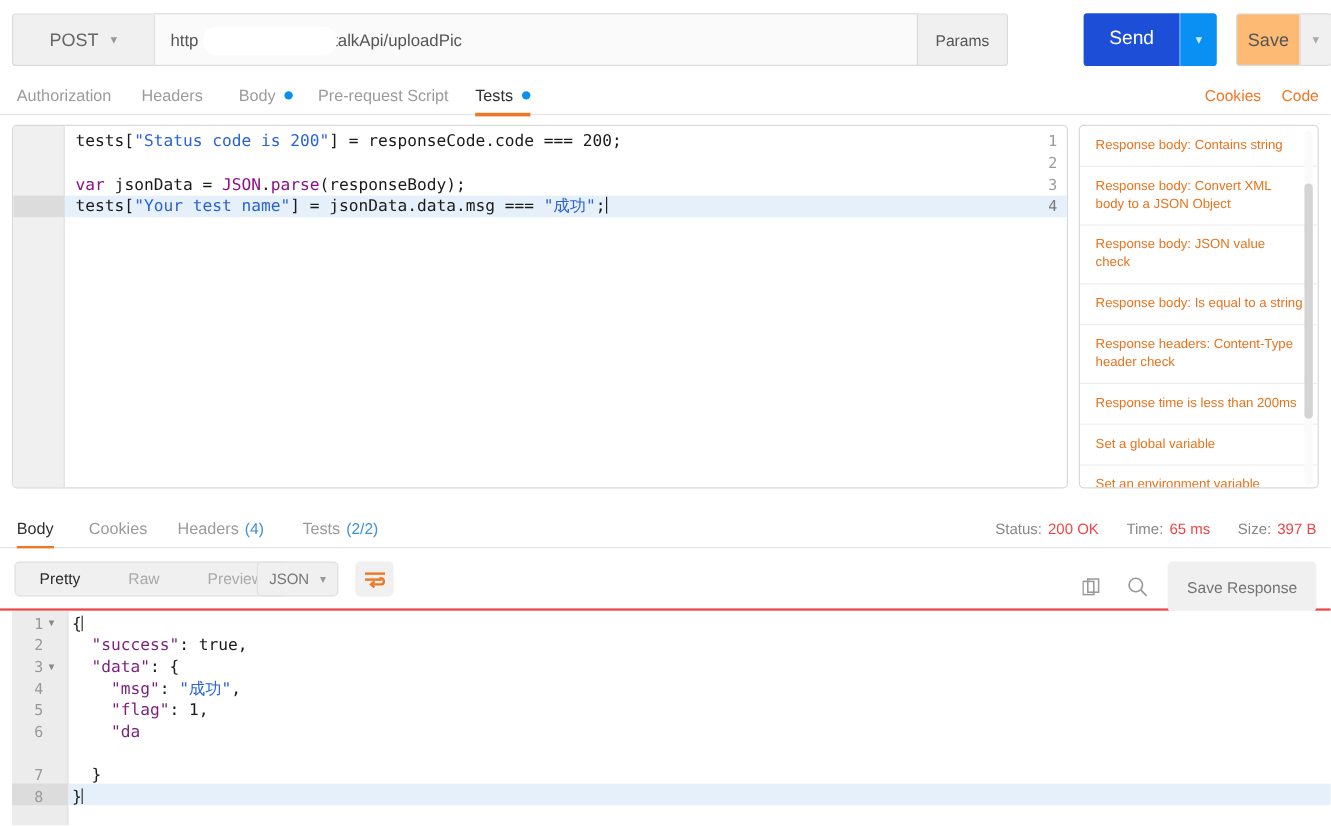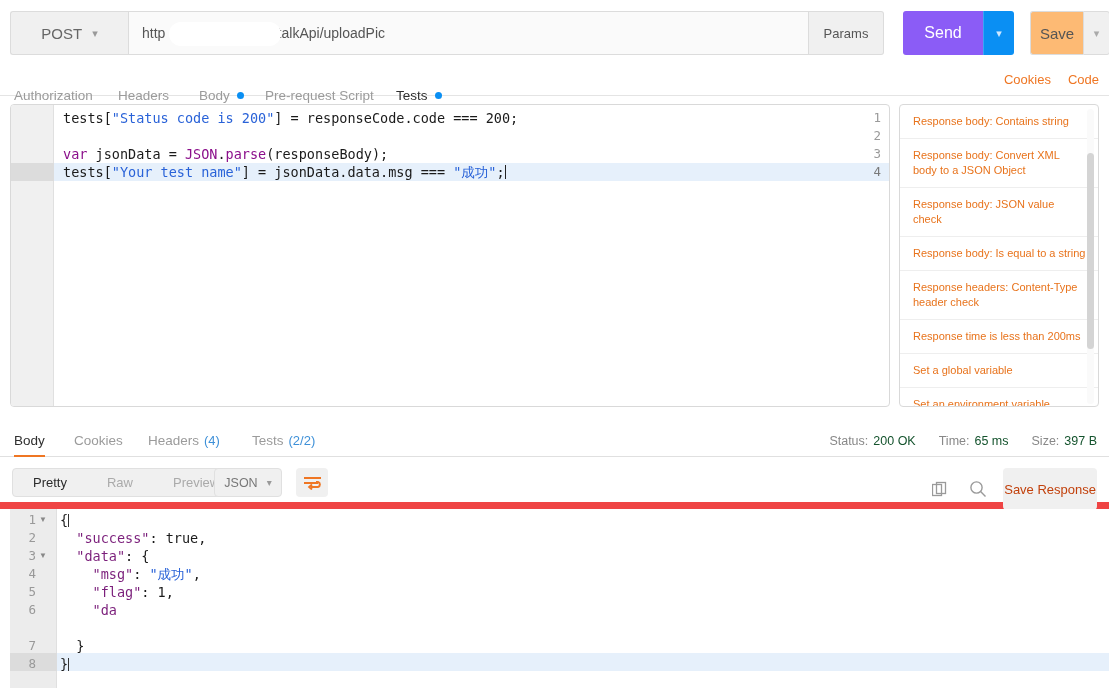--- a/index.html
+++ b/index.html
@@ -42,24 +42,24 @@
   }
   .params-btn {
     width: 75px; background: #f0f0f0;
     border: 1px solid #dcdcdc; border-left: none;
     border-radius: 0 3px 3px 0;
     display: flex; align-items: center; justify-content: center;
     font-size: 13px; color: #555; cursor: pointer;
   }
   .send-wrap { display: flex; margin-left: 19px; }
   .send-btn {
-    width: 80px; background: #8b5cf6; color: #fff;
+    width: 80px; background: #1d4ed8; color: #fff;
     border-radius: 3px 0 0 3px;
     display: flex; align-items: center; justify-content: center;
-    font-size: 16px; cursor: pointer;
+    font-size: 16px; cursor: pointer; margin-left: 44px;
   }
   .send-caret {
     width: 31px; background: #0a8ff3; color: #cfe8ff;
     border-left: 1px solid #3aa5f6;
     border-radius: 0 3px 3px 0;
     display: flex; align-items: center; justify-content: center;
     font-size: 11px; cursor: pointer;
   }
   .save-wrap { display: flex; margin-left: 16px; }
   .save-btn {
@@ -76,21 +76,21 @@
     display: flex; align-items: center; justify-content: center;
     font-size: 11px; cursor: pointer;
   }
 
   
   .req-tabs {
     position: absolute; left: 0; top: 62px; width: 1109px; height: 34px;
     border-bottom: 1px solid #e4e4e4;
   }
   .tab {
-    position: absolute; top: 16px; height: 34px;
+    position: absolute; top: 0; height: 34px;
     display: flex; align-items: center; gap: 7px;
     font-size: 13.5px; color: #9b9b9b; cursor: pointer;
     white-space: nowrap;
   }
   .tab.active { color: #2f2f2f; }
   .tab .dot {
     width: 7px; height: 7px; border-radius: 50%;
     background: #0a8ff3; display: inline-block;
   }
   .tab .underline {
@@ -182,26 +182,26 @@
   .rtab .cnt { color: #3e90d8; font-size: 13px; }
   .rtab .underline {
     position: absolute; left: 0; right: 0; bottom: -1px;
     height: 3px; background: #ef7623;
   }
   .meta {
     position: absolute; right: 12px; top: 0; height: 33px;
     display: flex; align-items: center; gap: 23px;
     font-size: 12.5px; color: #888;
   }
-  .meta b { color: #14532d; font-weight: normal; margin-left: 5px; }
+  .meta b { color: #ef4444; font-weight: normal; margin-left: 5px; }
 
   
   .res-tools {
     position: absolute; left: 0; top: 457px; width: 1109px; height: 52px;
-    border-bottom: 7px solid #ef4444; background: #fff;
+    border-bottom: 2px solid #ef4444; background: #fff;
   }
   .seg {
     position: absolute; left: 12px; top: 11px;
     height: 29px; background: #f0f0f0;
     border: 1px solid #e0e0e0; border-radius: 4px;
     display: flex; align-items: stretch;
   }
   .seg div {
     display: flex; align-items: center; justify-content: center;
     padding: 0 20px; font-size: 13px; color: #aaa; cursor: pointer;
@@ -225,24 +225,24 @@
   .tool-icons {
     position: absolute; right: 12px; top: 11px;
     display: flex; align-items: center; gap: 12px;
   }
   .icon-btn {
     width: 26px; height: 26px;
     display: flex; align-items: center; justify-content: center;
     cursor: pointer;
   }
   .save-resp {
-    height: 42px; padding: 0 1px; background: #f0f0f0;
+    height: 42px; padding: 0 16px; background: #f0f0f0;
     border-radius: 4px;
     display: flex; align-items: center;
-    font-size: 13px; color: #c2410c; cursor: pointer;
+    font-size: 13px; color: #737373; cursor: pointer;
   }
 
   
   .resbody {
     position: absolute; left: 0; top: 509px; width: 1109px; height: 179px;
     background: #fff; overflow: hidden;
   }
   .rb-gutter {
     position: absolute; left: 10px; top: 0; width: 47px; height: 179px;
     background: #ececec; border-right: 1px solid #e0e0e0;

